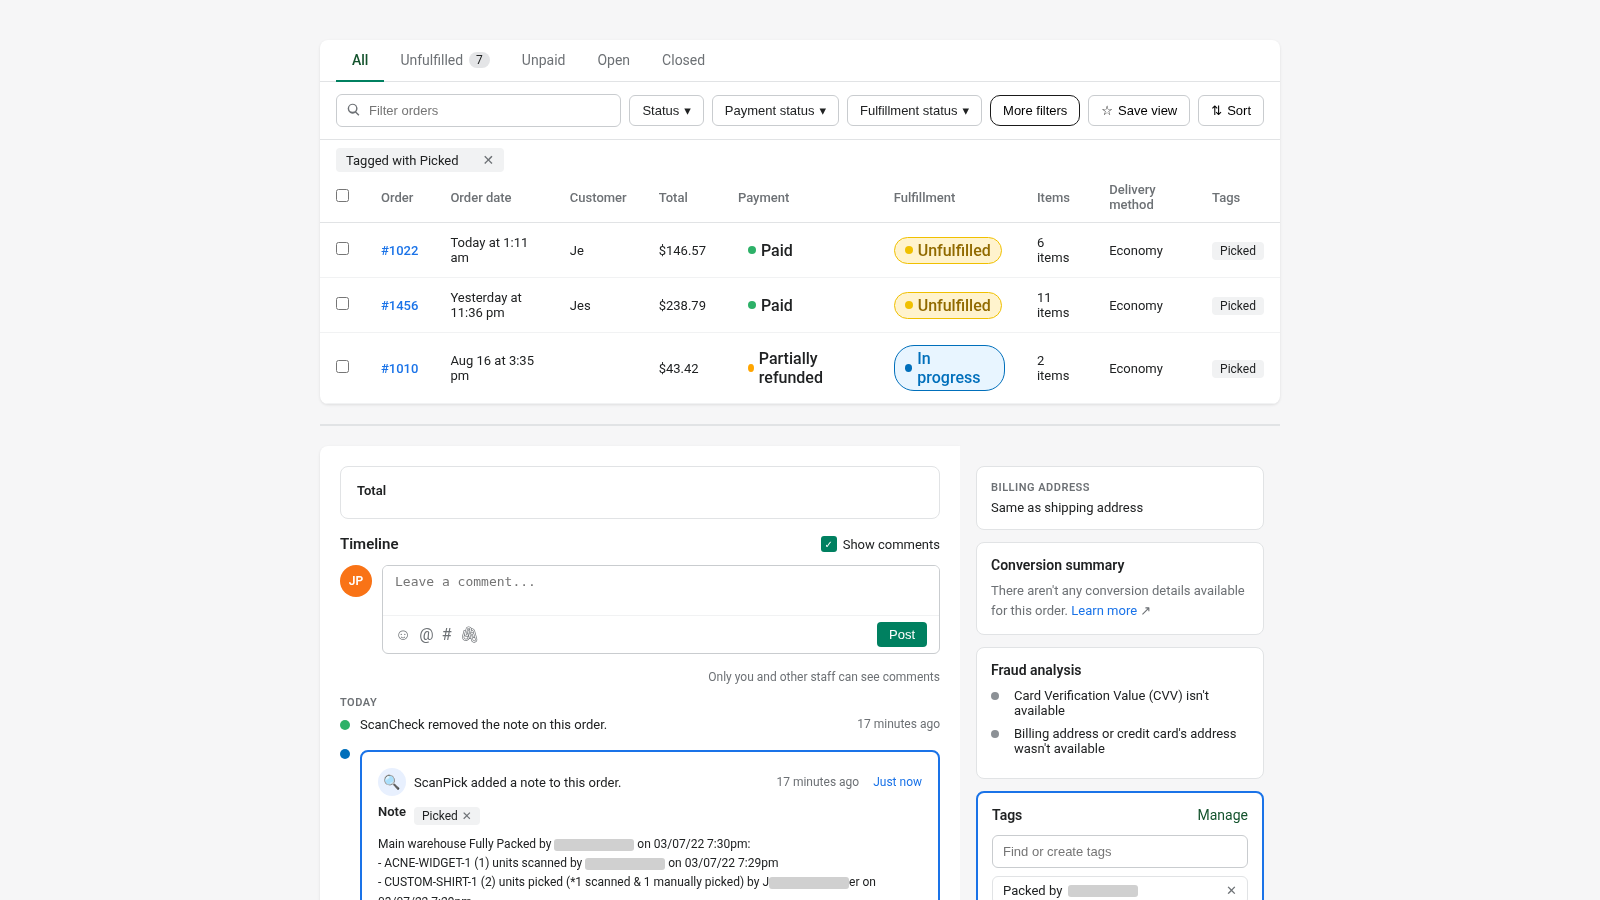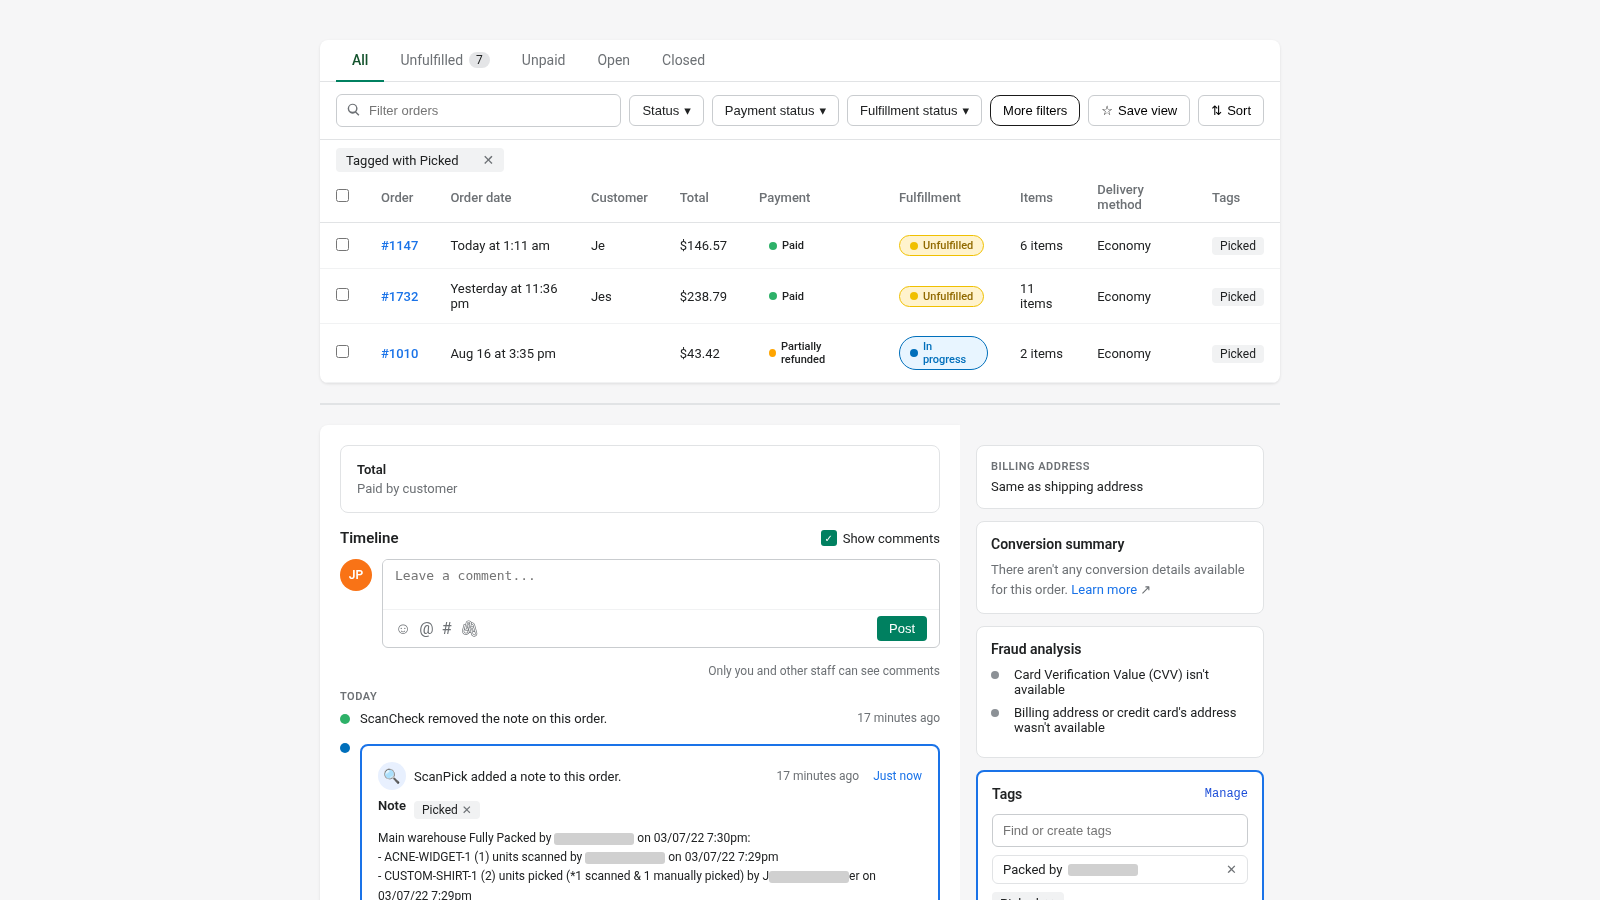--- a/index.html
+++ b/index.html
@@ -151,21 +151,21 @@
 
     .checkbox-cell { width: 36px; }
     .order-link { color: #1a73e8; text-decoration: none; font-weight: 500; }
 
     .badge {
       display: inline-flex;
       align-items: center;
       gap: 5px;
       border-radius: 20px;
       padding: 3px 10px;
-      font-size: 11px;
+      font-size: 16px;
       font-weight: 500;
     }
     .badge-dot {
       width: 8px;
       height: 8px;
       border-radius: 50%;
     }
     .badge-unfulfilled {
       background: #fff3cd;
       color: #916a00;
@@ -506,25 +506,24 @@
       display: flex;
       align-items: center;
       justify-content: space-between;
       margin-bottom: 12px;
     }
     .tags-title {
       font-size: 14px;
       font-weight: 600;
     }
     .manage-link {
-      color: #1d4ed8;
-      font-size: 12px;
+      color: #14532d;
+      font-size: 14px;
       cursor: pointer;
       text-decoration: none;
-      font-family: Liberation Mono, monospace;
     }
     .tags-search {
       border: 1px solid #c9cccf;
       border-radius: 6px;
       padding: 8px 10px;
       font-size: 13px;
       width: 100%;
       outline: none;
       margin-bottom: 8px;
       color: #6d7175;
@@ -661,33 +660,33 @@
           <th>Payment</th>
           <th>Fulfillment</th>
           <th>Items</th>
           <th>Delivery method</th>
           <th>Tags</th>
         </tr>
       </thead>
       <tbody id="orders-tbody">
       <tr>
       <td class="checkbox-cell"><input type="checkbox" style=""></td>
-      <td><a class="order-link" href="#">#1147</a></td>
+      <td><a class="order-link" href="#">#1022</a></td>
       <td>Today at 1:11 am</td>
       <td>Je</td>
       <td>$146.57</td>
       <td><span class="badge badge-paid"><span class="badge-dot"></span>Paid</span></td>
       <td><span class="badge badge-unfulfilled"><span class="badge-dot"></span>Unfulfilled</span></td>
       <td>6 items</td>
       <td>Economy</td>
       <td><span class="tag-pill">Picked</span></td>
     </tr>
           <tr>
       <td class="checkbox-cell"><input type="checkbox" style=""></td>
-      <td><a class="order-link" href="#">#1732</a></td>
+      <td><a class="order-link" href="#">#1456</a></td>
       <td>Yesterday at 11:36 pm</td>
       <td>Jes</td>
       <td>$238.79</td>
       <td><span class="badge badge-paid"><span class="badge-dot"></span>Paid</span></td>
       <td><span class="badge badge-unfulfilled"><span class="badge-dot"></span>Unfulfilled</span></td>
       <td>11 items</td>
       <td>Economy</td>
       <td><span class="tag-pill">Picked</span></td>
     </tr>
           <tr>
@@ -707,21 +706,20 @@
   </div>
 
   <hr class="divider">
 
   <div class="bottom-section">
 
     <div class="main-content">
 
       <div class="section-card">
         <div class="section-title">Total</div>
-        <div class="section-subtitle">Paid by customer</div>
       </div>
 
       <div class="timeline-section">
         <div class="timeline-header">
           <span class="timeline-title">Timeline</span>
           <div class="show-comments">
             <div class="checkbox-blue">✓</div>
             <span>Show comments</span>
           </div>
         </div>

